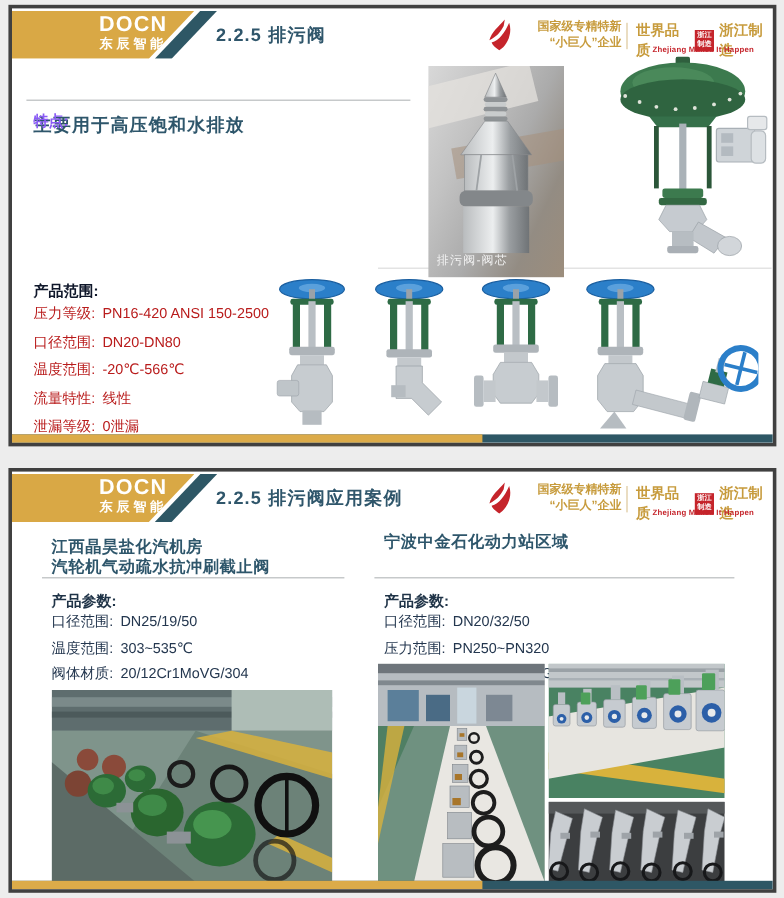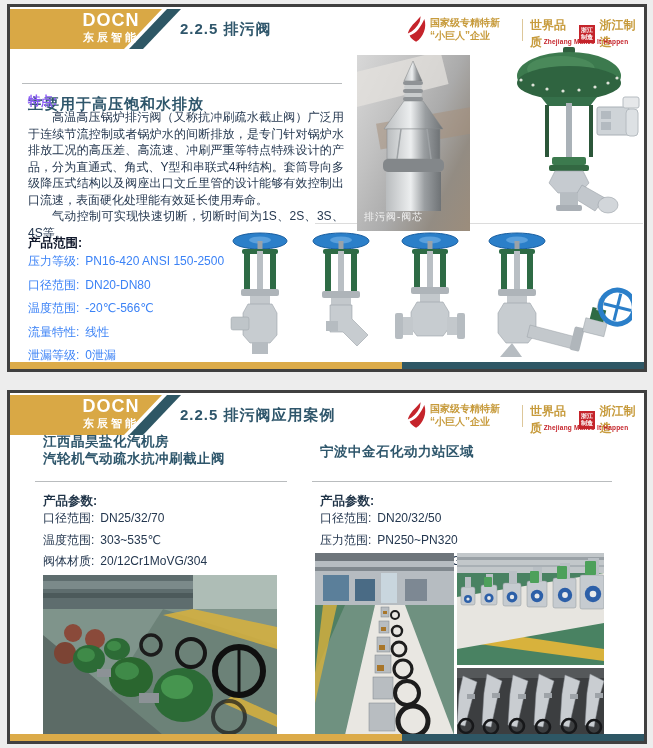--- a/index.html
+++ b/index.html
@@ -12,40 +12,40 @@
   .hdr{position:absolute;top:2px;left:0;right:0;height:40px;}
   .logo-gold{position:absolute;left:0;top:0;width:170px;height:40px;background:#D9A845;
              clip-path:polygon(0 0,152px 0,114px 100%,0 100%);}
   .logo-slash{position:absolute;left:0;top:0;width:175px;height:40px;background:#2E5765;
              clip-path:polygon(157px 0,171px 0,133px 100%,119px 100%);}
   .logo-text{position:absolute;left:62px;top:2px;width:78px;text-align:center;color:#fff;line-height:1;}
   .logo-title{font-size:18px;font-weight:bold;letter-spacing:1px;}
   .logo-sub{font-size:11px;font-weight:bold;letter-spacing:3px;margin-top:3px;}
   .hdr-title{position:absolute;left:170px;top:11px;font-size:15px;font-weight:bold;color:#2F566B;letter-spacing:1px;}
   .cert-icon{position:absolute;left:396px;top:6px;width:22px;height:28px;}
-  .cert-text{position:absolute;left:420px;top:7px;width:88px;text-align:left;color:#C79B3C;
+  .cert-text{position:absolute;left:420px;top:7px;width:88px;text-align:right;color:#C79B3C;
              font-size:10px;font-weight:bold;line-height:13px;}
   .hdr-div{position:absolute;left:512px;top:10px;width:1px;height:22px;background:#dcc globalization;background:#ddc79a;}
   .quality{position:absolute;left:520px;top:8px;display:flex;align-items:center;gap:4px;justify-content:center;}
   .q-gold{color:#C79B3C;font-size:12px;font-weight:bold;}
   .seal{width:18px;height:18px;background:#C5242B;color:#fff;font-size:6px;line-height:7px;
         font-weight:bold;display:flex;align-items:center;justify-content:center;text-align:center;
         word-break:break-all;padding:1px;box-sizing:border-box;}
   .q-en{position:absolute;left:520px;top:29px;width:112px;text-align:center;color:#C5242B;
         font-size:6.5px;font-weight:bold;letter-spacing:.2px;}
 
   
   .sec-title{position:absolute;left:18px;top:68px;font-size:15px;font-weight:bold;color:#2E566B;letter-spacing:1px;margin-top:20px;}
   .sec-underline{position:absolute;left:12px;top:76px;width:320px;height:1px;background:#b9bcbe;}
   .feat-label{position:absolute;left:18px;top:86px;font-size:12.5px;font-weight:bold;color:#8b5cf6;}
   .feat-body{position:absolute;left:18px;top:102px;width:316px;font-size:12px;color:#24374F;
              line-height:16.5px;text-align:justify;}
   .feat-body p{margin:0;text-indent:2em;}
   .range-label{position:absolute;left:18px;top:228px;font-size:12.5px;font-weight:bold;color:#0f172a;}
-  .range-list{position:absolute;left:18px;top:246px;font-size:12px;color:#3b82f6;}
+  .range-list{position:absolute;left:18px;top:246px;font-size:12px;color:#b91c1c;}
   .range-list .row{margin-bottom:6.5px;}
   .range-list .lab{margin-right:6px;}
   .sep-line{position:absolute;left:305px;top:216px;width:328px;height:1px;background:#dcdcdc;}
 
   .trim-photo{position:absolute;left:347px;top:48px;width:113px;height:176px;
       background:linear-gradient(115deg,#d8d8d8 0%,#c2c2c2 30%,#ababab 55%,#938c83 78%,#9c8d7c 100%);overflow:hidden;}
   .trim-cap{position:absolute;left:7px;bottom:7px;color:#f2f2f2;font-size:10px;letter-spacing:1px;}
   .render-valve{position:absolute;left:495px;top:40px;width:140px;height:168px;}
   .valve-row{position:absolute;top:222px;left:0;height:132px;width:640px;}
   .vbox{position:absolute;top:0;width:90px;height:130px;}
@@ -89,24 +89,20 @@
         <span class="seal">浙江制造</span>
         <span class="q-gold">浙江制造</span>
       </div>
       <div class="q-en">Zhejiang Makes It Happen</div>
     </div>
 
     <div class="sec-title">主要用于高压饱和水排放</div>
     <div class="sec-underline"></div>
 
     <div class="feat-label">特点:</div>
-    <div class="feat-body">
-      <p>高温高压锅炉排污阀（又称抗冲刷疏水截止阀）广泛用于连续节流控制或者锅炉水的间断排放，是专门针对锅炉水排放工况的高压差、高流速、冲刷严重等特点特殊设计的产品，分为直通式、角式、Y型和串联式4种结构。套筒导向多级降压式结构以及阀座出口文丘里管的设计能够有效控制出口流速，表面硬化处理能有效延长使用寿命。</p>
-      <p>气动控制可实现快速切断，切断时间为1S、2S、3S、4S等。</p>
-    </div>
 
     <div class="range-label">产品范围:</div>
     <div class="range-list">
       <div class="row"><span class="lab">压力等级:</span><span>PN16-420  ANSI 150-2500</span></div>
       <div class="row"><span class="lab">口径范围:</span><span>DN20-DN80</span></div>
       <div class="row"><span class="lab">温度范围:</span><span>-20℃-566℃</span></div>
       <div class="row"><span class="lab">流量特性:</span><span>线性</span></div>
       <div class="row"><span class="lab">泄漏等级:</span><span>0泄漏</span></div>
     </div>
 
@@ -270,28 +266,28 @@
       </div>
       <div class="hdr-div"></div>
       <div class="quality">
         <span class="q-gold">世界品质</span>
         <span class="seal">浙江制造</span>
         <span class="q-gold">浙江制造</span>
       </div>
       <div class="q-en">Zhejiang Makes It Happen</div>
     </div>
 
-    <div class="case-title" style="left:33px;top:40px;">
+    <div class="case-title" style="left:33px;top:54px;">
       <div>江西晶昊盐化汽机房</div>
       <div>汽轮机气动疏水抗冲刷截止阀</div>
     </div>
     <div class="case-underline" style="left:25px;top:88px;width:252px;"></div>
     <div class="param-label" style="left:33px;top:100px;">产品参数:</div>
     <div class="param-list" style="left:33px;top:117px;">
-      <div class="row"><span class="lab">口径范围:</span><span>DN25/32/70</span></div>
+      <div class="row"><span class="lab">口径范围:</span><span>DN25/19/50</span></div>
       <div class="row"><span class="lab">温度范围:</span><span>303~535℃</span></div>
       <div class="row"><span class="lab">阀体材质:</span><span>20/12Cr1MoVG/304</span></div>
     </div>
 
     <div class="case-title" style="left:310px;top:50px;">
       <div>宁波中金石化动力站区域</div>
     </div>
     <div class="case-underline" style="left:302px;top:88px;width:300px;"></div>
     <div class="param-label" style="left:310px;top:100px;">产品参数:</div>
     <div class="param-list" style="left:310px;top:117px;">

